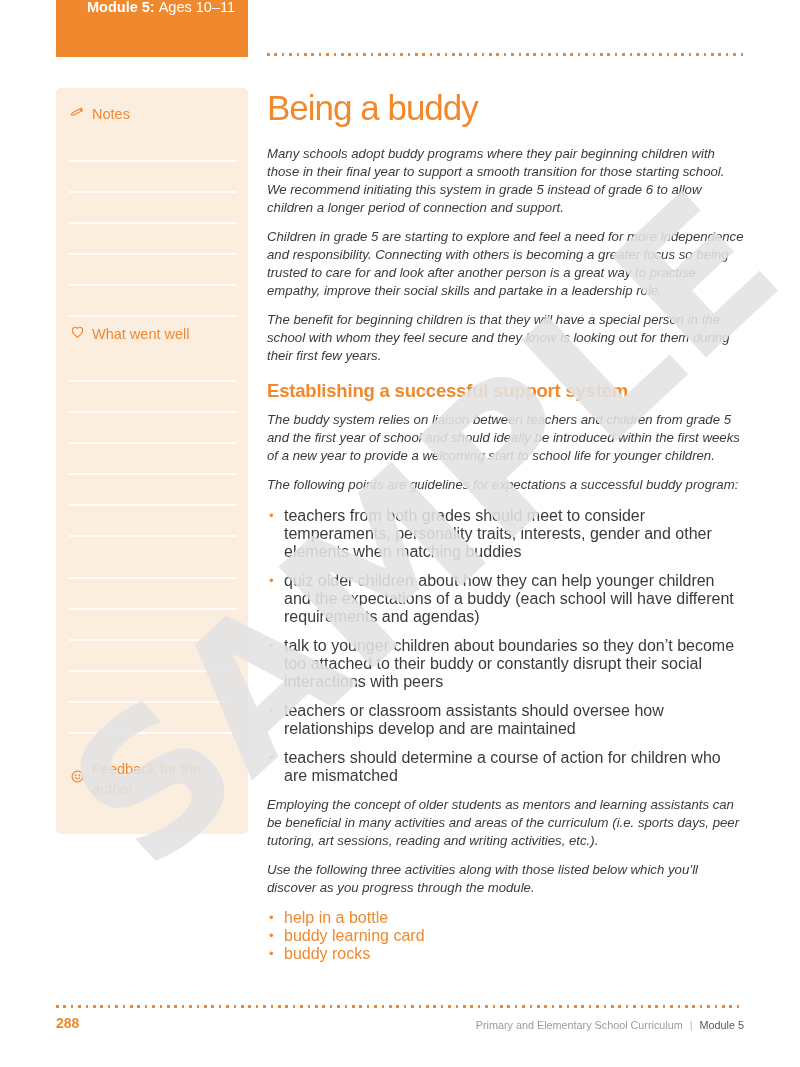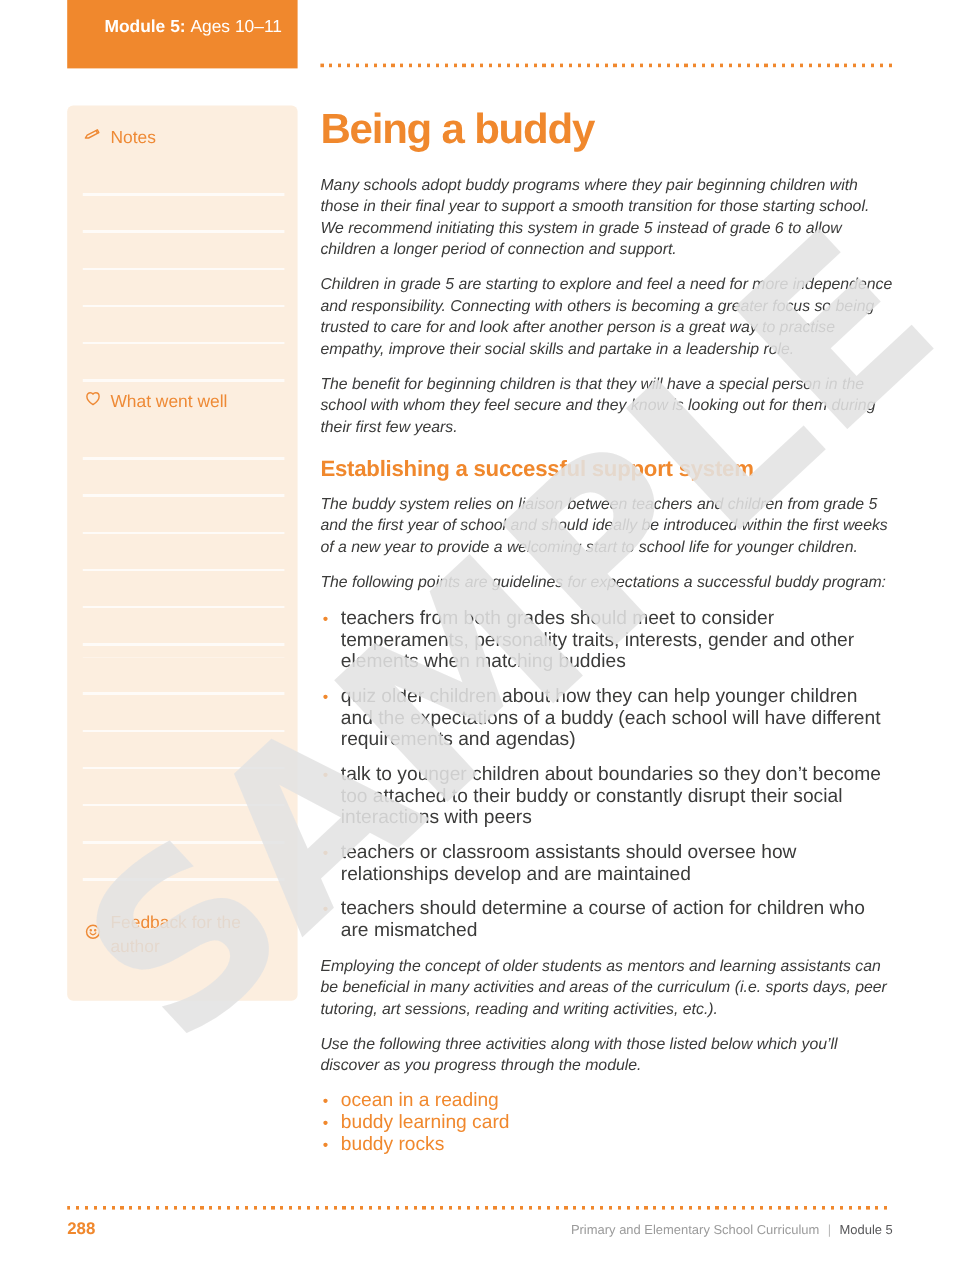--- a/index.html
+++ b/index.html
@@ -13,21 +13,21 @@
   *{box-sizing:border-box;}
   html,body{margin:0;padding:0;}
   body{
     width:800px;height:1067px;position:relative;background:#ffffff;
     font-family:"Liberation Sans",sans-serif;overflow:hidden;
   }
   
   .module-tab{
     position:absolute;left:56px;top:0;width:192px;height:57px;
     background:var(--accent);color:#fff;
-    display:flex;align-items:center;padding:0 0 11px 31px;
+    display:flex;align-items:flex-start;padding:0 0 11px 31px;
     font-size:14.5px;line-height:1;
   }
   .module-tab .bold{font-weight:700;}
   .module-tab .rest{margin-left:4px;}
   
   .dots{
     position:absolute;height:3px;
     background:repeating-linear-gradient(90deg,var(--accent) 0 2.6px,transparent 2.6px 7.4px);
   }
   .dots-top{left:267px;top:53px;width:477px;}
@@ -50,21 +50,21 @@
   .sb-lines{
     margin-top:6px;height:187px;
     background:repeating-linear-gradient(180deg,transparent 0 29px,rgba(255,255,255,0.78) 29px 31px);
   }
   
   .main{
     position:absolute;left:267px;top:88px;width:478px;color:var(--text);
   }
   .page-title{
     margin:2px 0 20px;color:var(--accent);
-    font-size:35px;font-weight:700;letter-spacing:-1px;line-height:1;
+    font-size:35px;font-weight:400;letter-spacing:-1px;line-height:1;
   }
   .body-p{margin:0 0 11px;font-size:13.2px;line-height:18px;color:var(--text);font-style:italic;}
   .section-heading{
     margin:15px 0 10px;color:var(--accent);
     font-size:18.5px;font-weight:700;letter-spacing:-0.2px;line-height:1.15;
   }
   ul.blist{list-style:none;margin:13px 0 9px;padding:0;}
   ul.blist li{
     position:relative;padding-left:17px;margin:0 0 11px;
     font-size:16px;line-height:18px;color:var(--text);
@@ -184,21 +184,21 @@
     </ul>
 
   <div>
 
   <p class="body-p">Employing the concept of older students as mentors and learning assistants can be beneficial in many activities and areas of the curriculum (i.e. sports days, peer tutoring, art sessions, reading and writing activities, etc.).</p>
       <p class="body-p">Use the following three activities along with those listed below which you’ll discover as you progress through the module.</p>
     </div>
 
   <ul class="blist activities">
 
-  <li>ocean in a reading</li>
+  <li>help in a bottle</li>
       <li>buddy learning card</li>
       <li>buddy rocks</li>
     </ul>
 </div>
 
 <div class="page-number">288</div>
 <div class="footer-right">
   <span>Primary and Elementary School Curriculum</span><span class="sep">|</span><span class="module">Module 5</span>
 </div>
 

